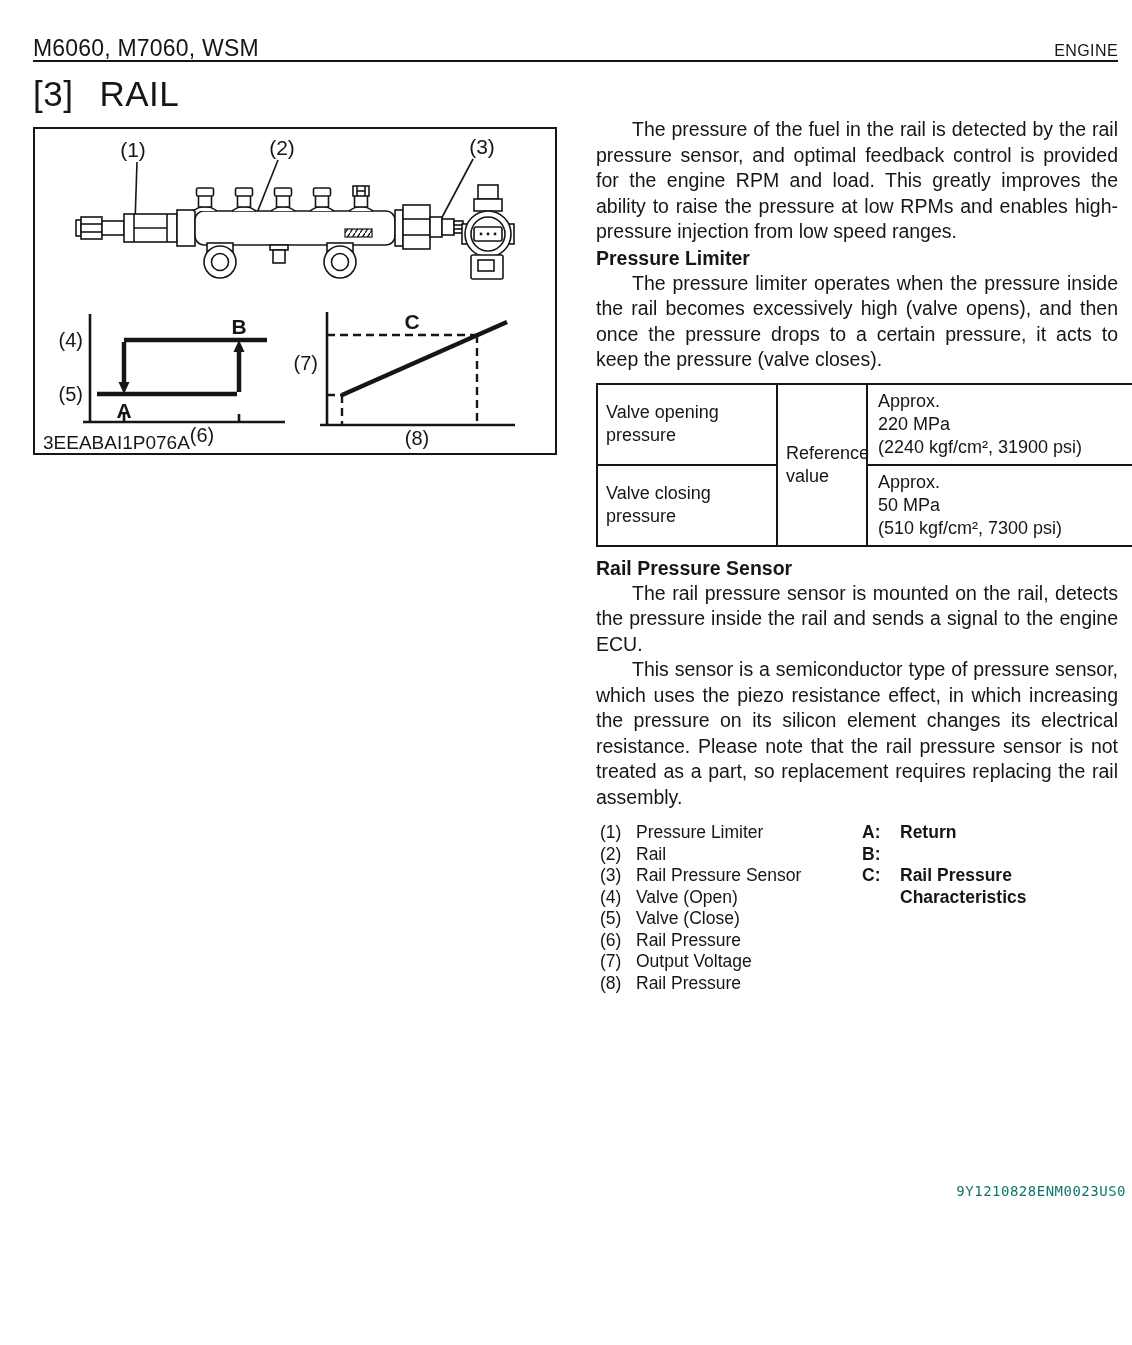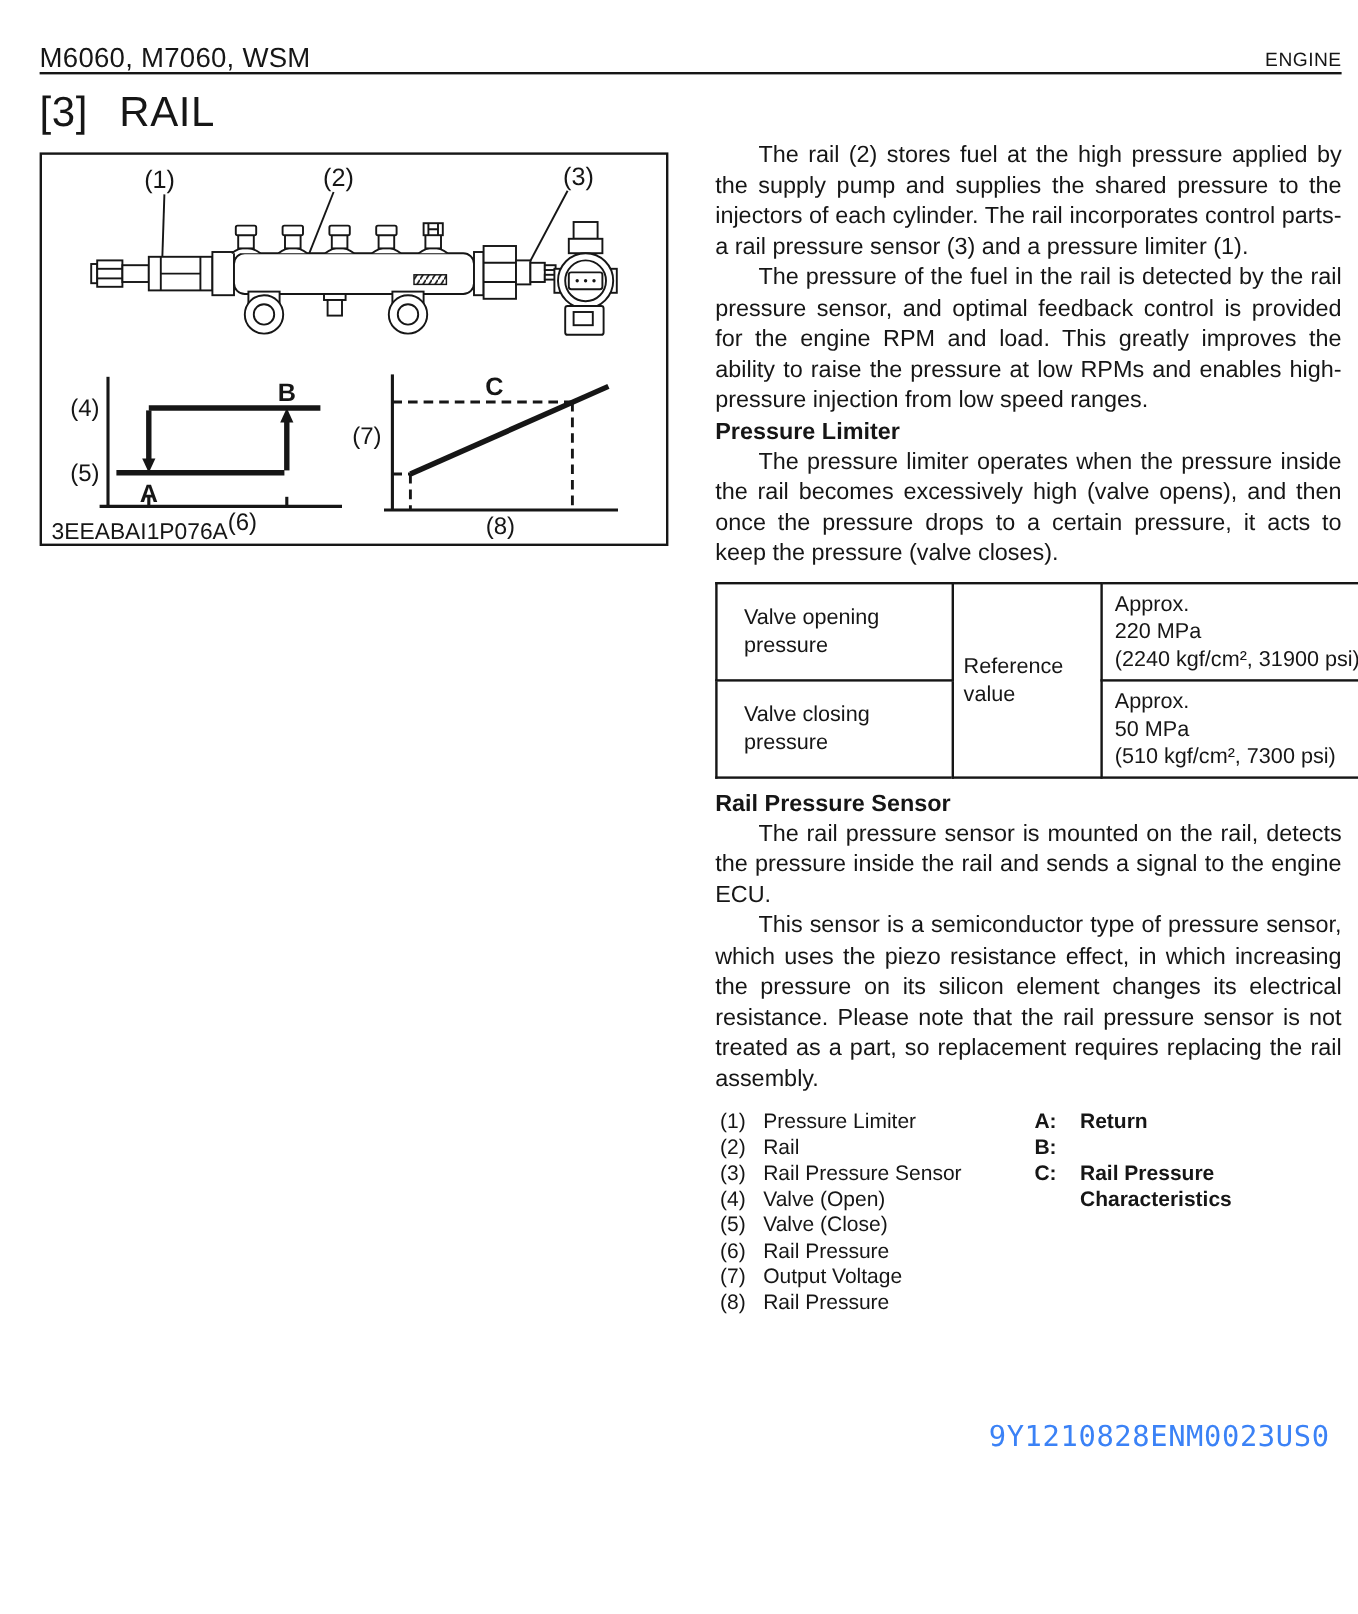--- a/index.html
+++ b/index.html
@@ -28,36 +28,36 @@
   h3.sec{margin:0;font-size:19.5px;line-height:26px;font-weight:bold;}
 
   table.spec{
     width:522px;border-collapse:collapse;table-layout:fixed;
     margin-top:10px;margin-bottom:8px;
   }
   table.spec td{
     border:2px solid #161616;font-size:18px;line-height:23px;
     vertical-align:middle;box-sizing:border-box;
   }
-  td.cond{width:197px;height:75px;padding:4px 8px 4px 22px;}
-  td.ref{width:124px;padding:4px 4px 4px 8px;}
+  td.cond{width:180px;height:75px;padding:4px 8px 4px 8px;}
+  td.ref{width:90px;padding:4px 4px 4px 8px;}
   td.val{width:267px;padding:5px 4px 5px 10px;vertical-align:middle;}
   td.val span{display:block;}
 
   .legend{position:relative;margin-top:12px;font-size:17.5px;line-height:21.5px;}
   .legend-items{margin-left:4px;width:260px;}
   .legend-row{display:grid;grid-template-columns:36px 1fr;}
   .legend-letters{position:absolute;left:266px;top:0;width:256px;font-weight:bold;}
   .legend-letter-row{display:grid;grid-template-columns:38px 1fr;}
   .legend-letter-row span{display:block;}
 
   .footer-code{
-    position:absolute;right:24px;top:1183px;
-    font-family:"DejaVu Sans Mono", monospace;font-size:24px;
-    color:#3b82f6;letter-spacing:.5px;
+    position:absolute;right:6px;top:1183px;
+    font-family:"DejaVu Sans Mono", monospace;font-size:14px;
+    color:#0f766e;letter-spacing:.5px;
   }
 
   svg text{font-family:"Liberation Sans", sans-serif;fill:#161616;}
   .ln{stroke:#161616;stroke-width:1.6;fill:none;}
   .fw{stroke:#161616;stroke-width:1.6;fill:#ffffff;}
   .ax{stroke:#161616;stroke-width:2.6;fill:none;}
   .dat{stroke:#161616;stroke-width:4.5;fill:none;}
   .dsh{stroke:#161616;stroke-width:2.4;fill:none;stroke-dasharray:8 5;}
 </style>
 </head>
@@ -202,21 +202,20 @@
       <text x="377" y="200" font-size="21" font-weight="bold" text-anchor="middle">C</text>
       <text x="283" y="241" font-size="20" text-anchor="end">(7)</text>
       <text x="382" y="316" font-size="20" text-anchor="middle">(8)</text>
     </g>
 
     <text x="8" y="320" font-size="19">3EEABAI1P076A</text>
   </svg>
 </div>
 
 <div class="right-col">
-  <p class="body">The rail (2) stores fuel at the high pressure applied by the supply pump and supplies the shared pressure to the injectors of each cylinder. The rail incorporates control parts-a rail pressure sensor (3) and a pressure limiter (1).</p>
   <p class="body">The pressure of the fuel in the rail is detected by the rail pressure sensor, and optimal feedback control is provided for the engine RPM and load. This greatly improves the ability to raise the pressure at low RPMs and enables high-pressure injection from low speed ranges.</p>
   <h3 class="sec">Pressure Limiter</h3>
   <p class="body">The pressure limiter operates when the pressure inside the rail becomes excessively high (valve opens), and then once the pressure drops to a certain pressure, it acts to keep the pressure (valve closes).</p>
 
   <table class="spec">
     <tbody>
         <tr>
       <td class="cond">Valve opening pressure</td>
       <td class="ref" rowspan="2">Reference value</td>
       <td class="val">

